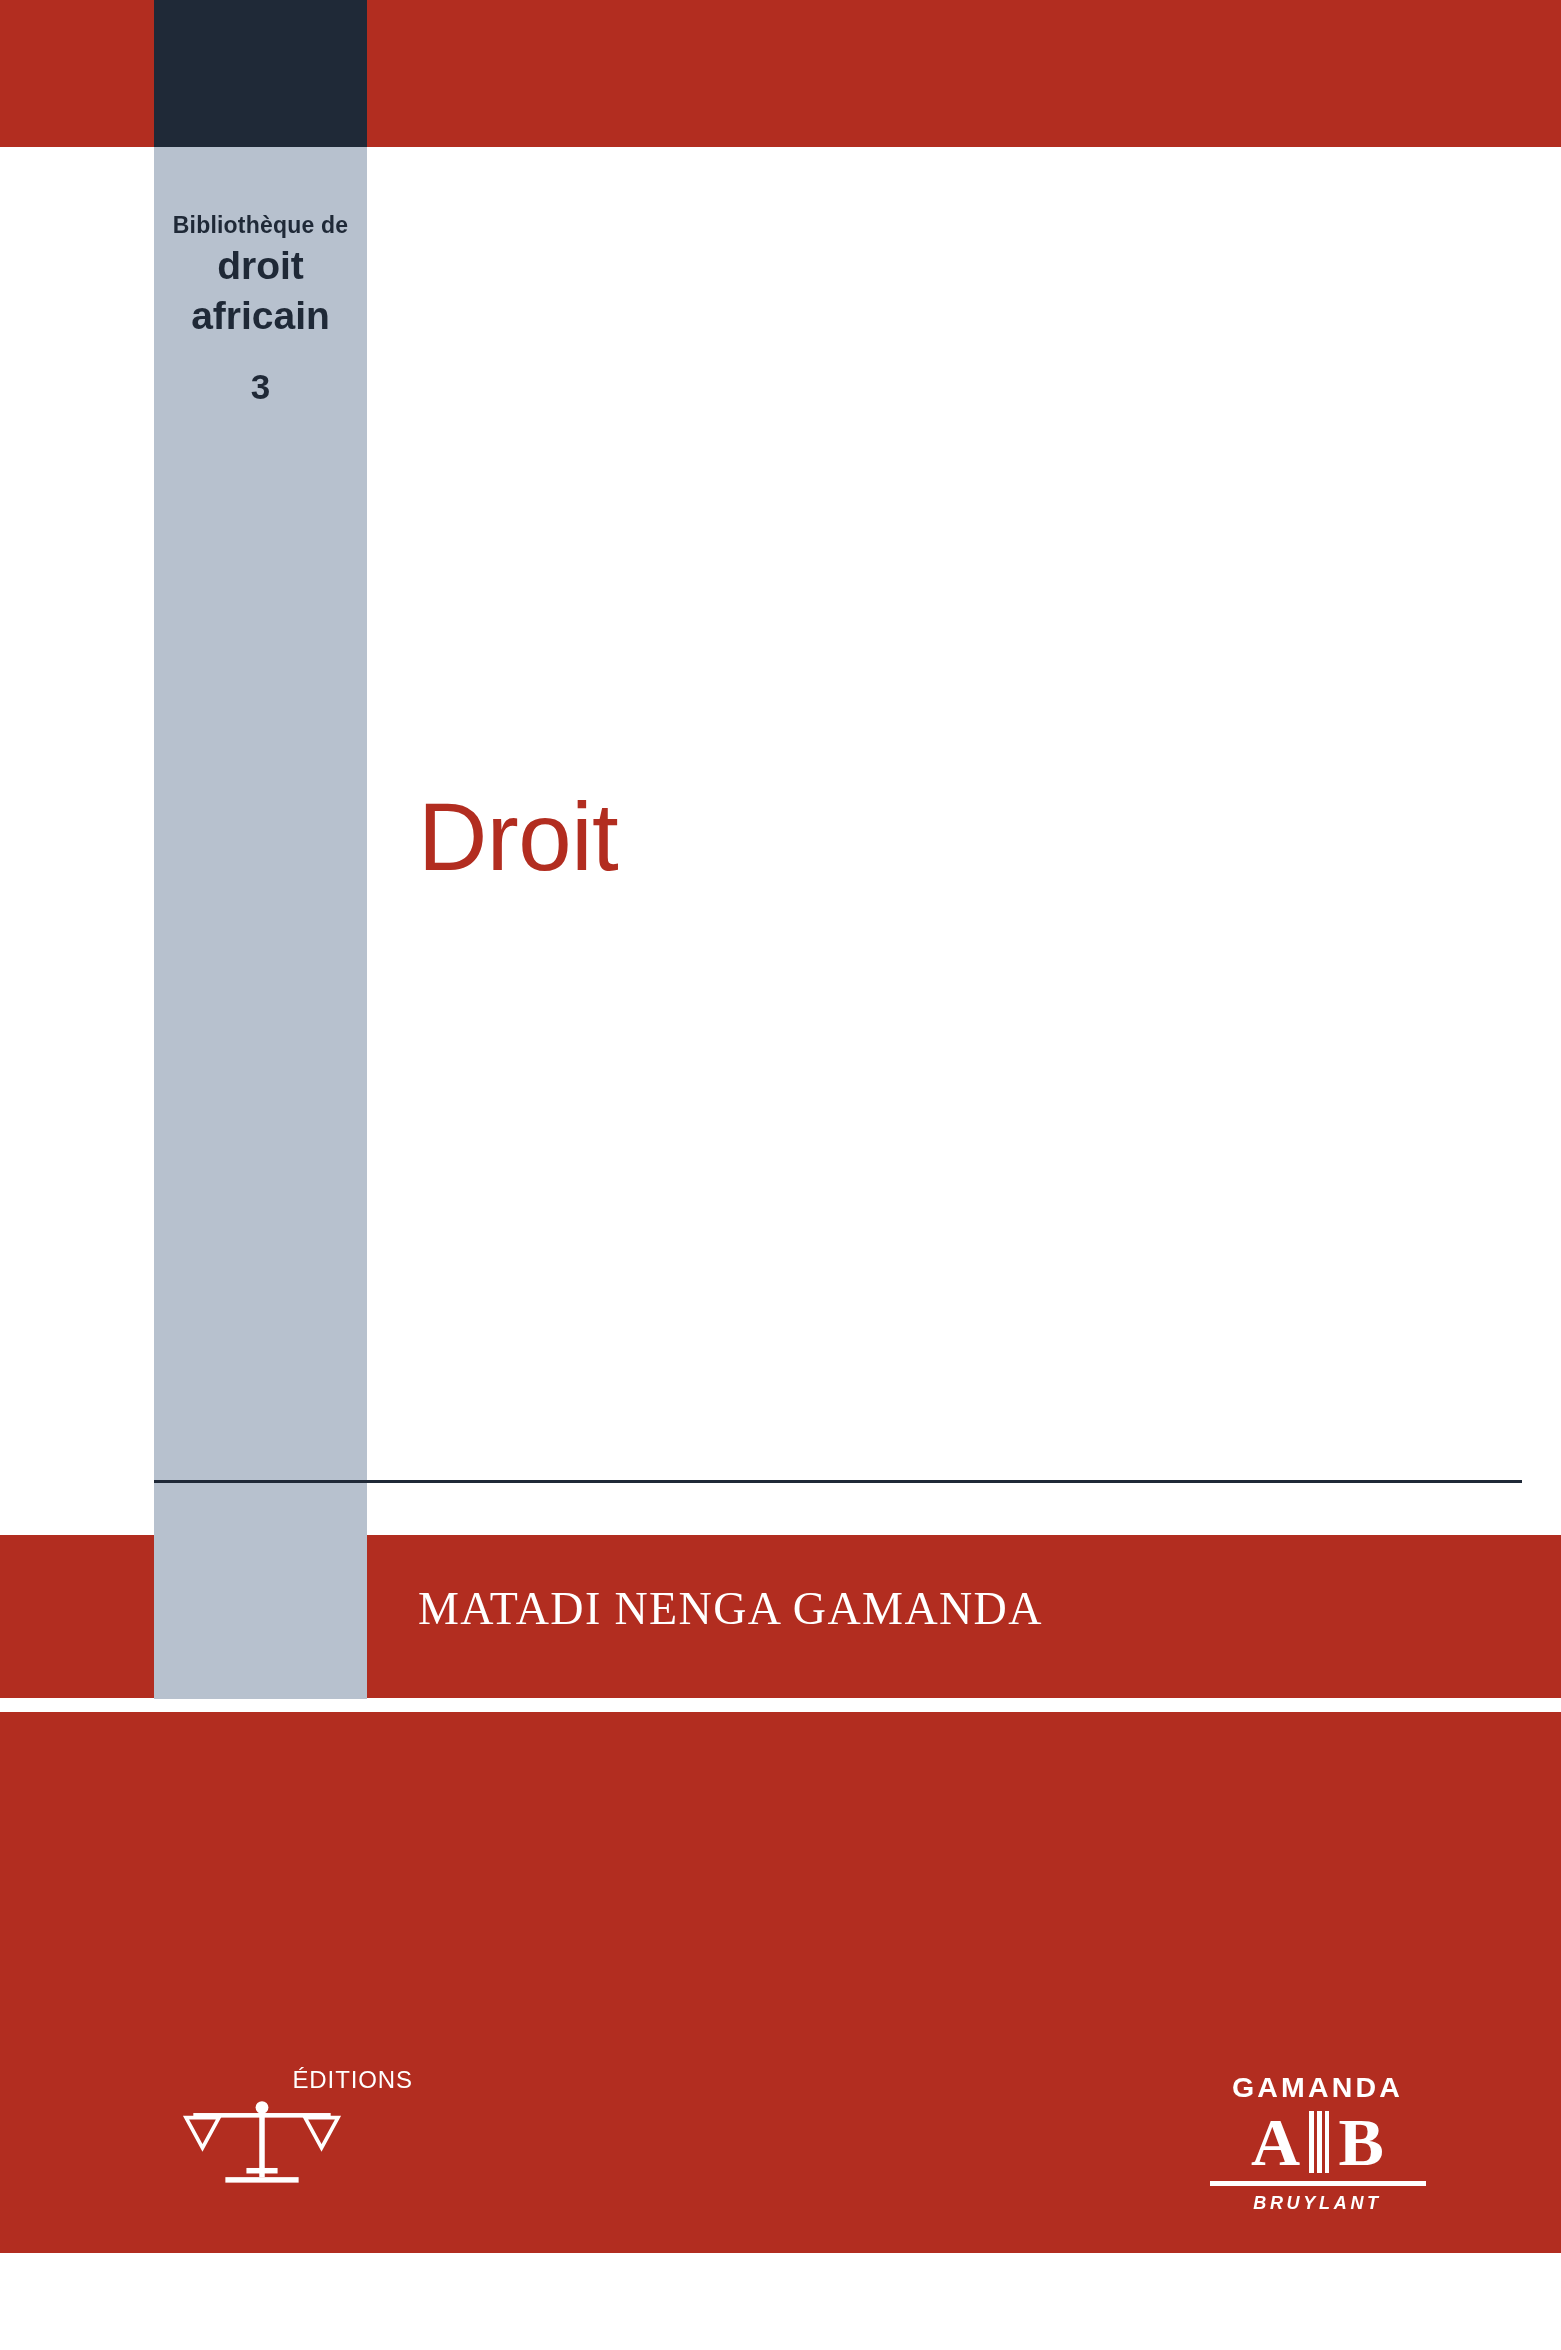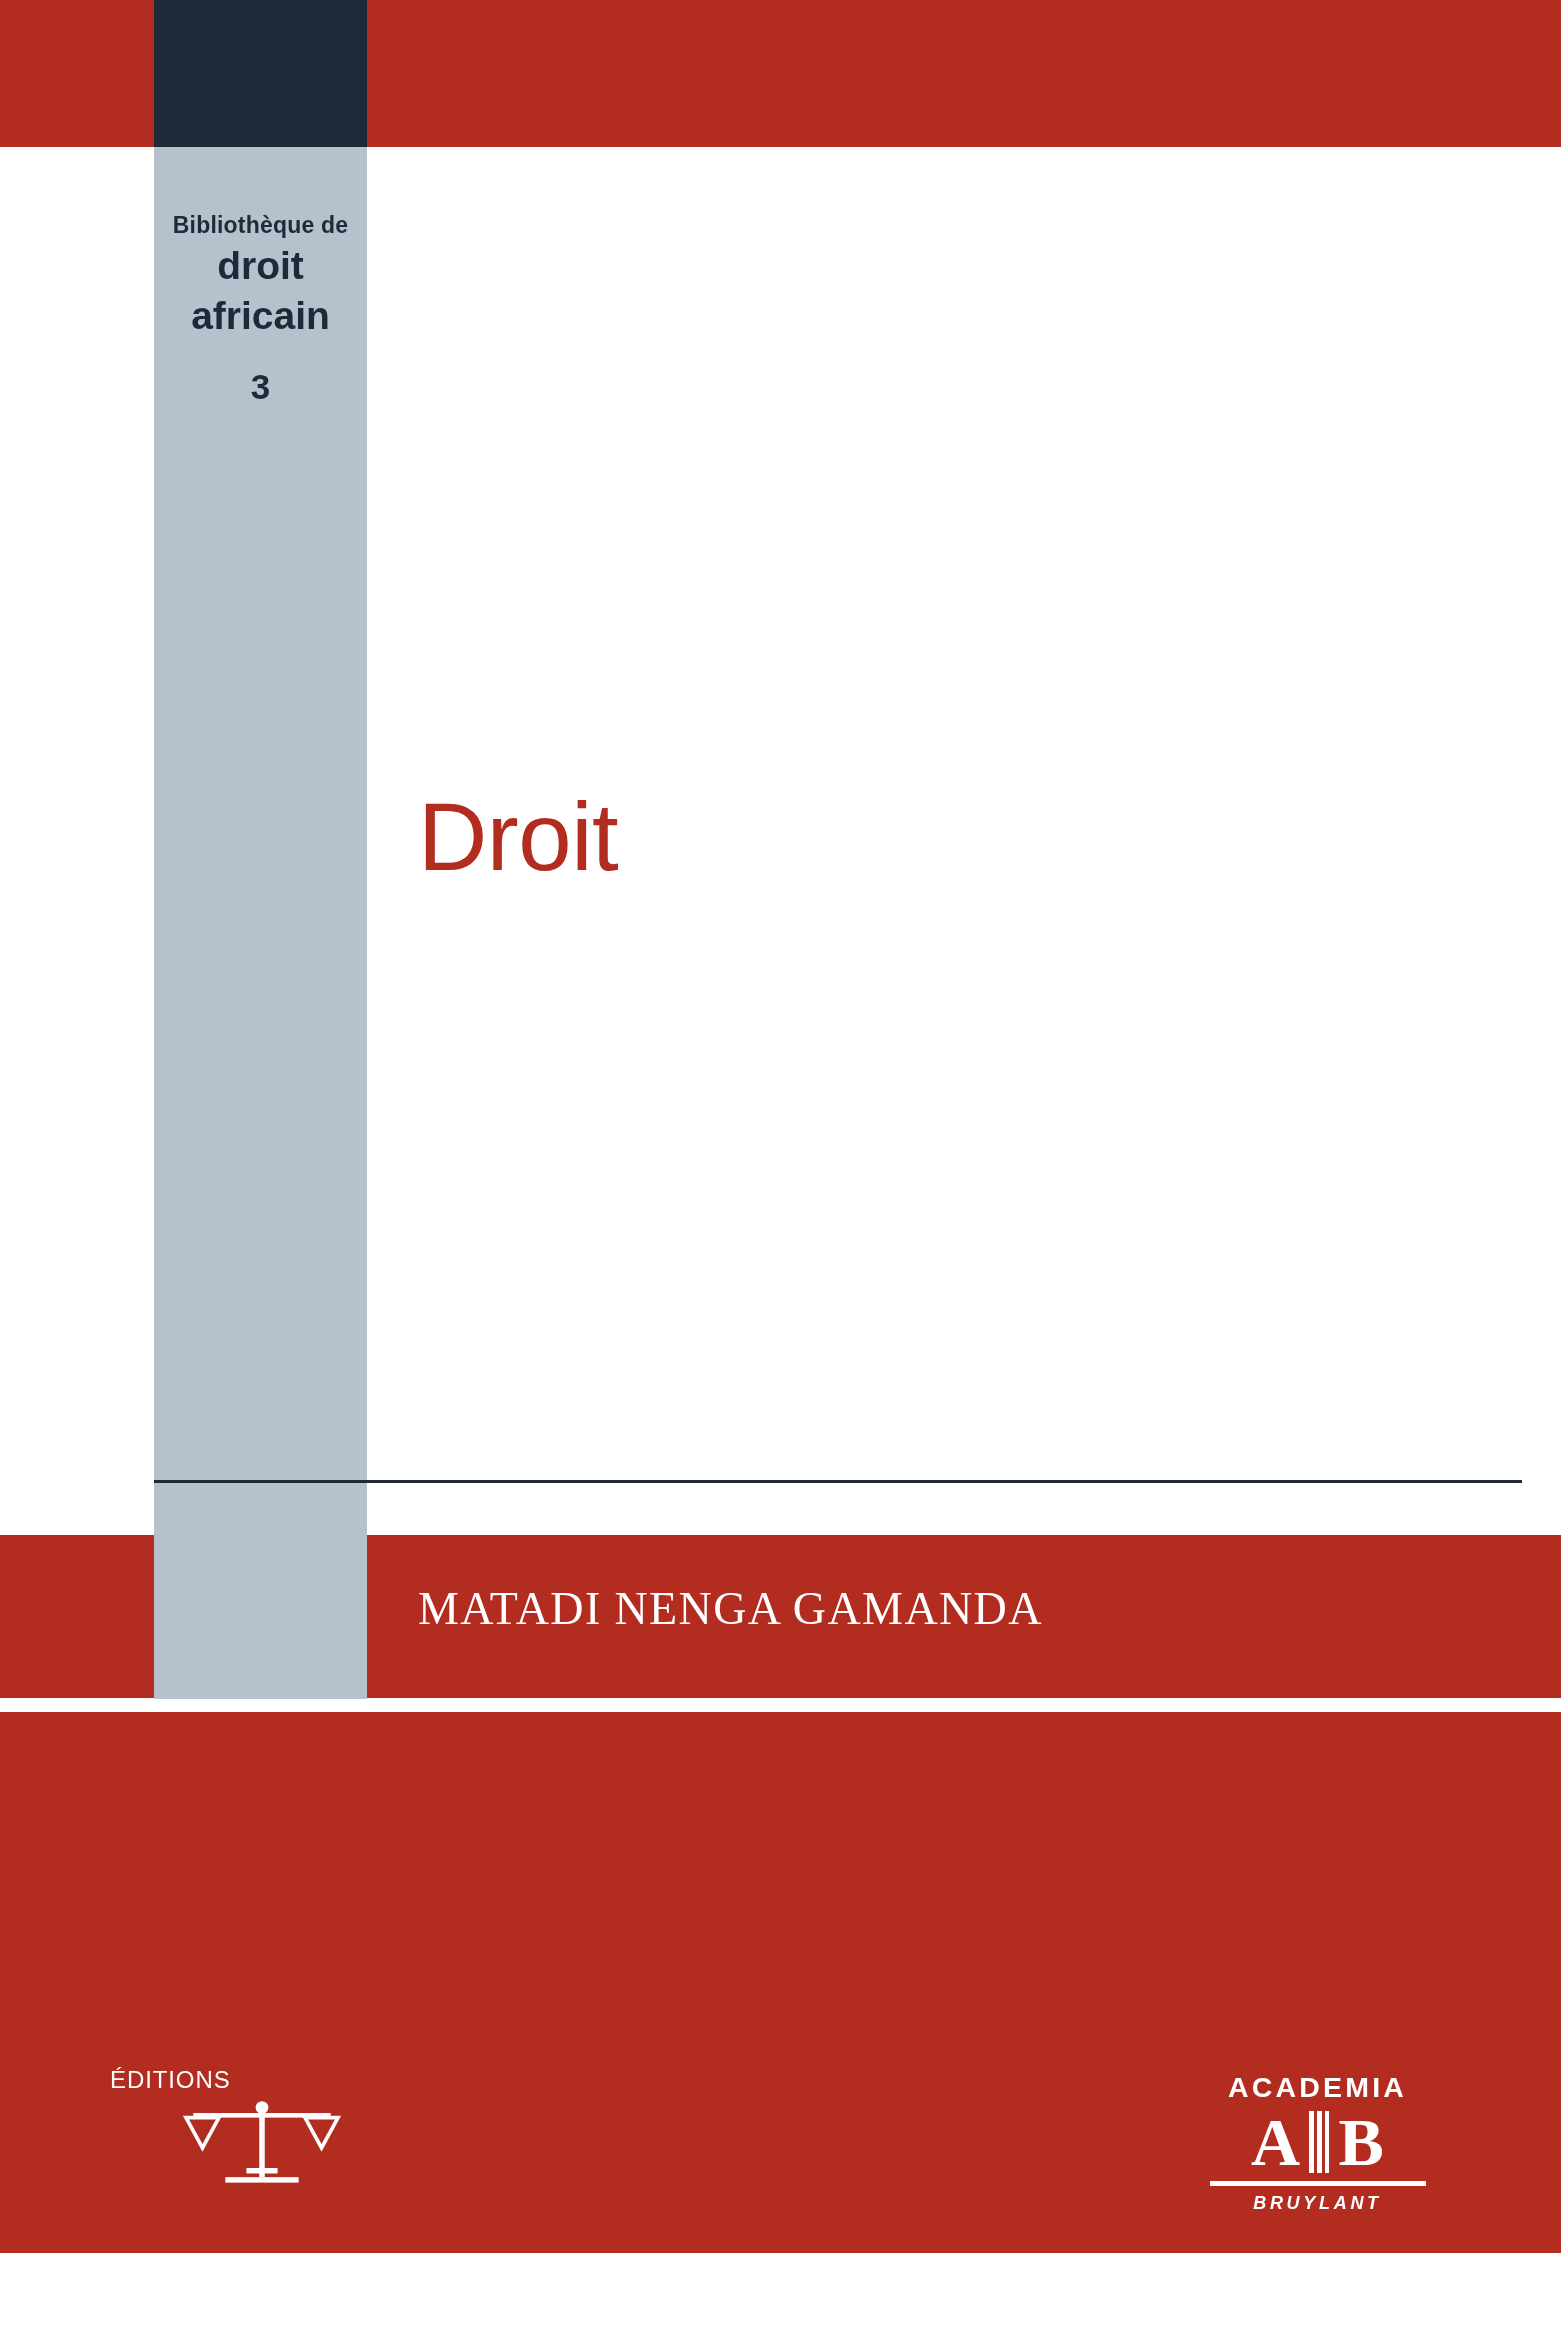--- a/index.html
+++ b/index.html
@@ -146,21 +146,21 @@
     height: 639px;
     background: #b22d20;
   }
 
   
   .pub-left {
     position: absolute;
     left: 110px;
     top: 2066px;
     width: 303px;
-    text-align: left;
+    text-align: right;
     color: #ffffff;
   }
   .pub-left .ed {
     font-size: 24px;
     letter-spacing: 0.9px;
     font-weight: 400;
   }
   .scale-wrap {
     position: relative;
     height: 92px;
@@ -264,21 +264,21 @@
         <rect x="55" y="84" width="80" height="6" fill="#ffffff"></rect>
         <rect x="78" y="74" width="34" height="6" fill="#ffffff"></rect>
         <path d="M12 19 L48 19 L30 52 Z" fill="none" stroke="#ffffff" stroke-width="4"></path>
         <path d="M142 19 L178 19 L160 52 Z" fill="none" stroke="#ffffff" stroke-width="4"></path>
         <circle cx="95" cy="8" r="7" fill="#ffffff"></circle>
       </svg>
     </div>
   </div>
 
   <div class="pub-right">
-    <div class="academia">ACADEMIA</div>
+    <div class="academia">GAMANDA</div>
     <div class="ab-row">
       <span class="ab-letter">A</span>
       <span class="ab-bars"></span>
       <span class="ab-letter">B</span>
     </div>
     <div class="ab-underline"></div>
     <div class="bruylant">BRUYLANT</div>
   </div>
 
 </div>

